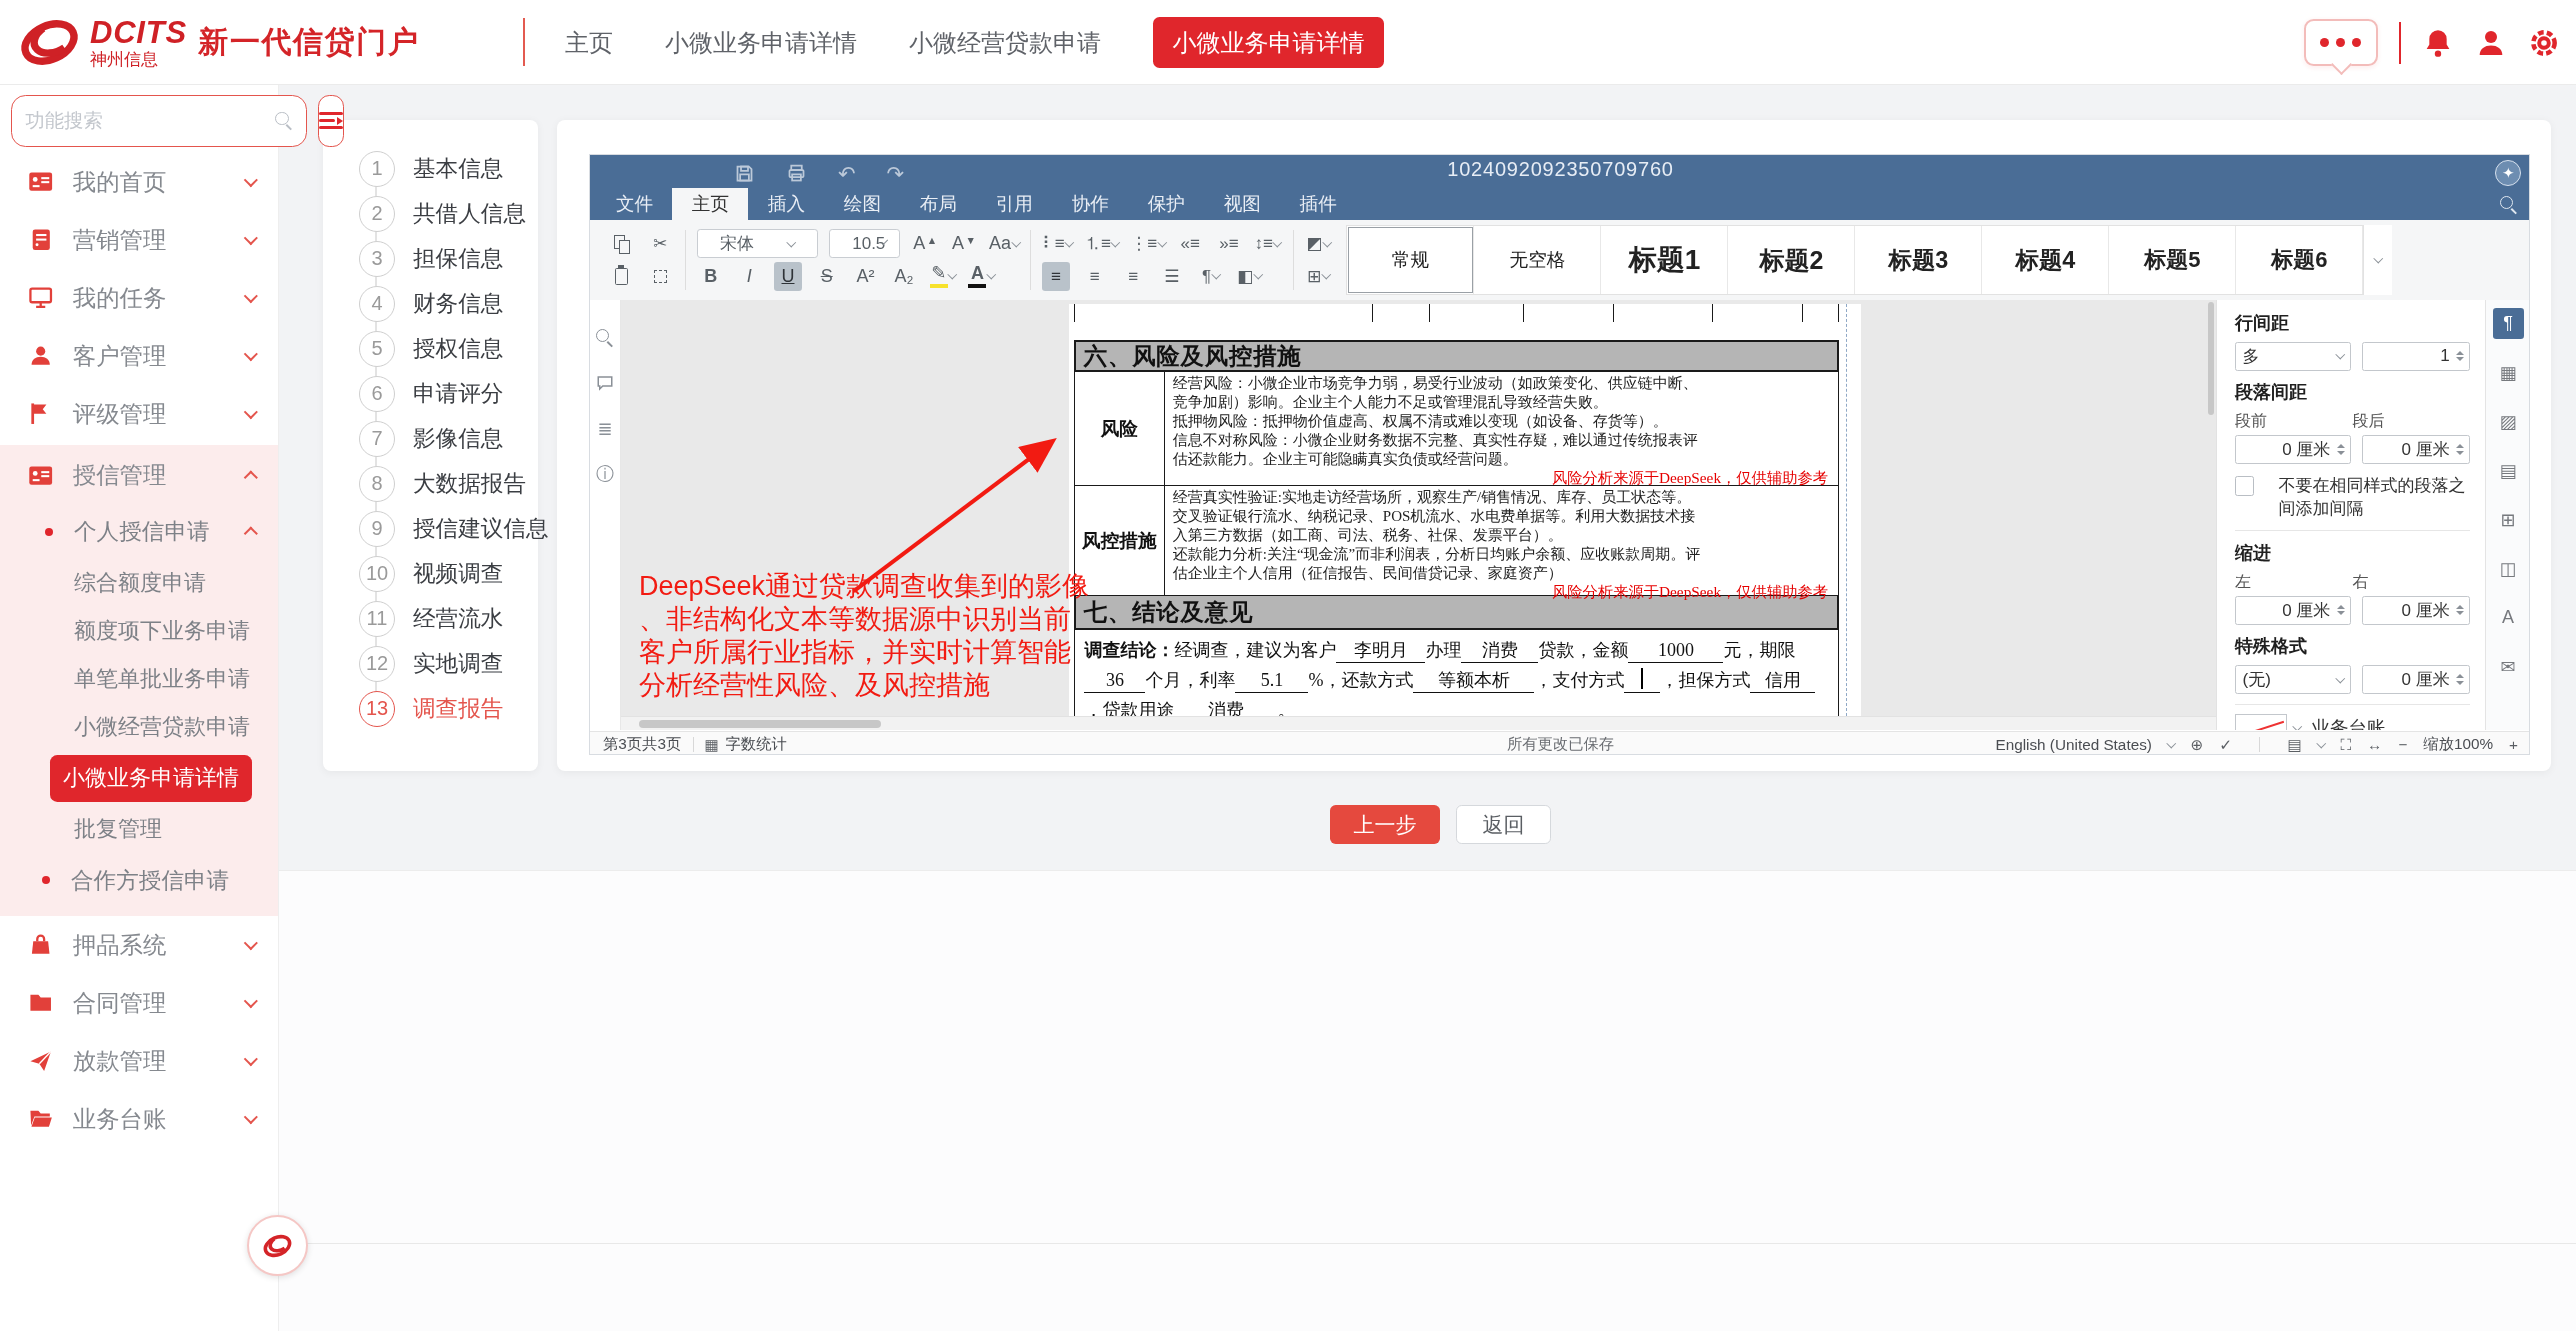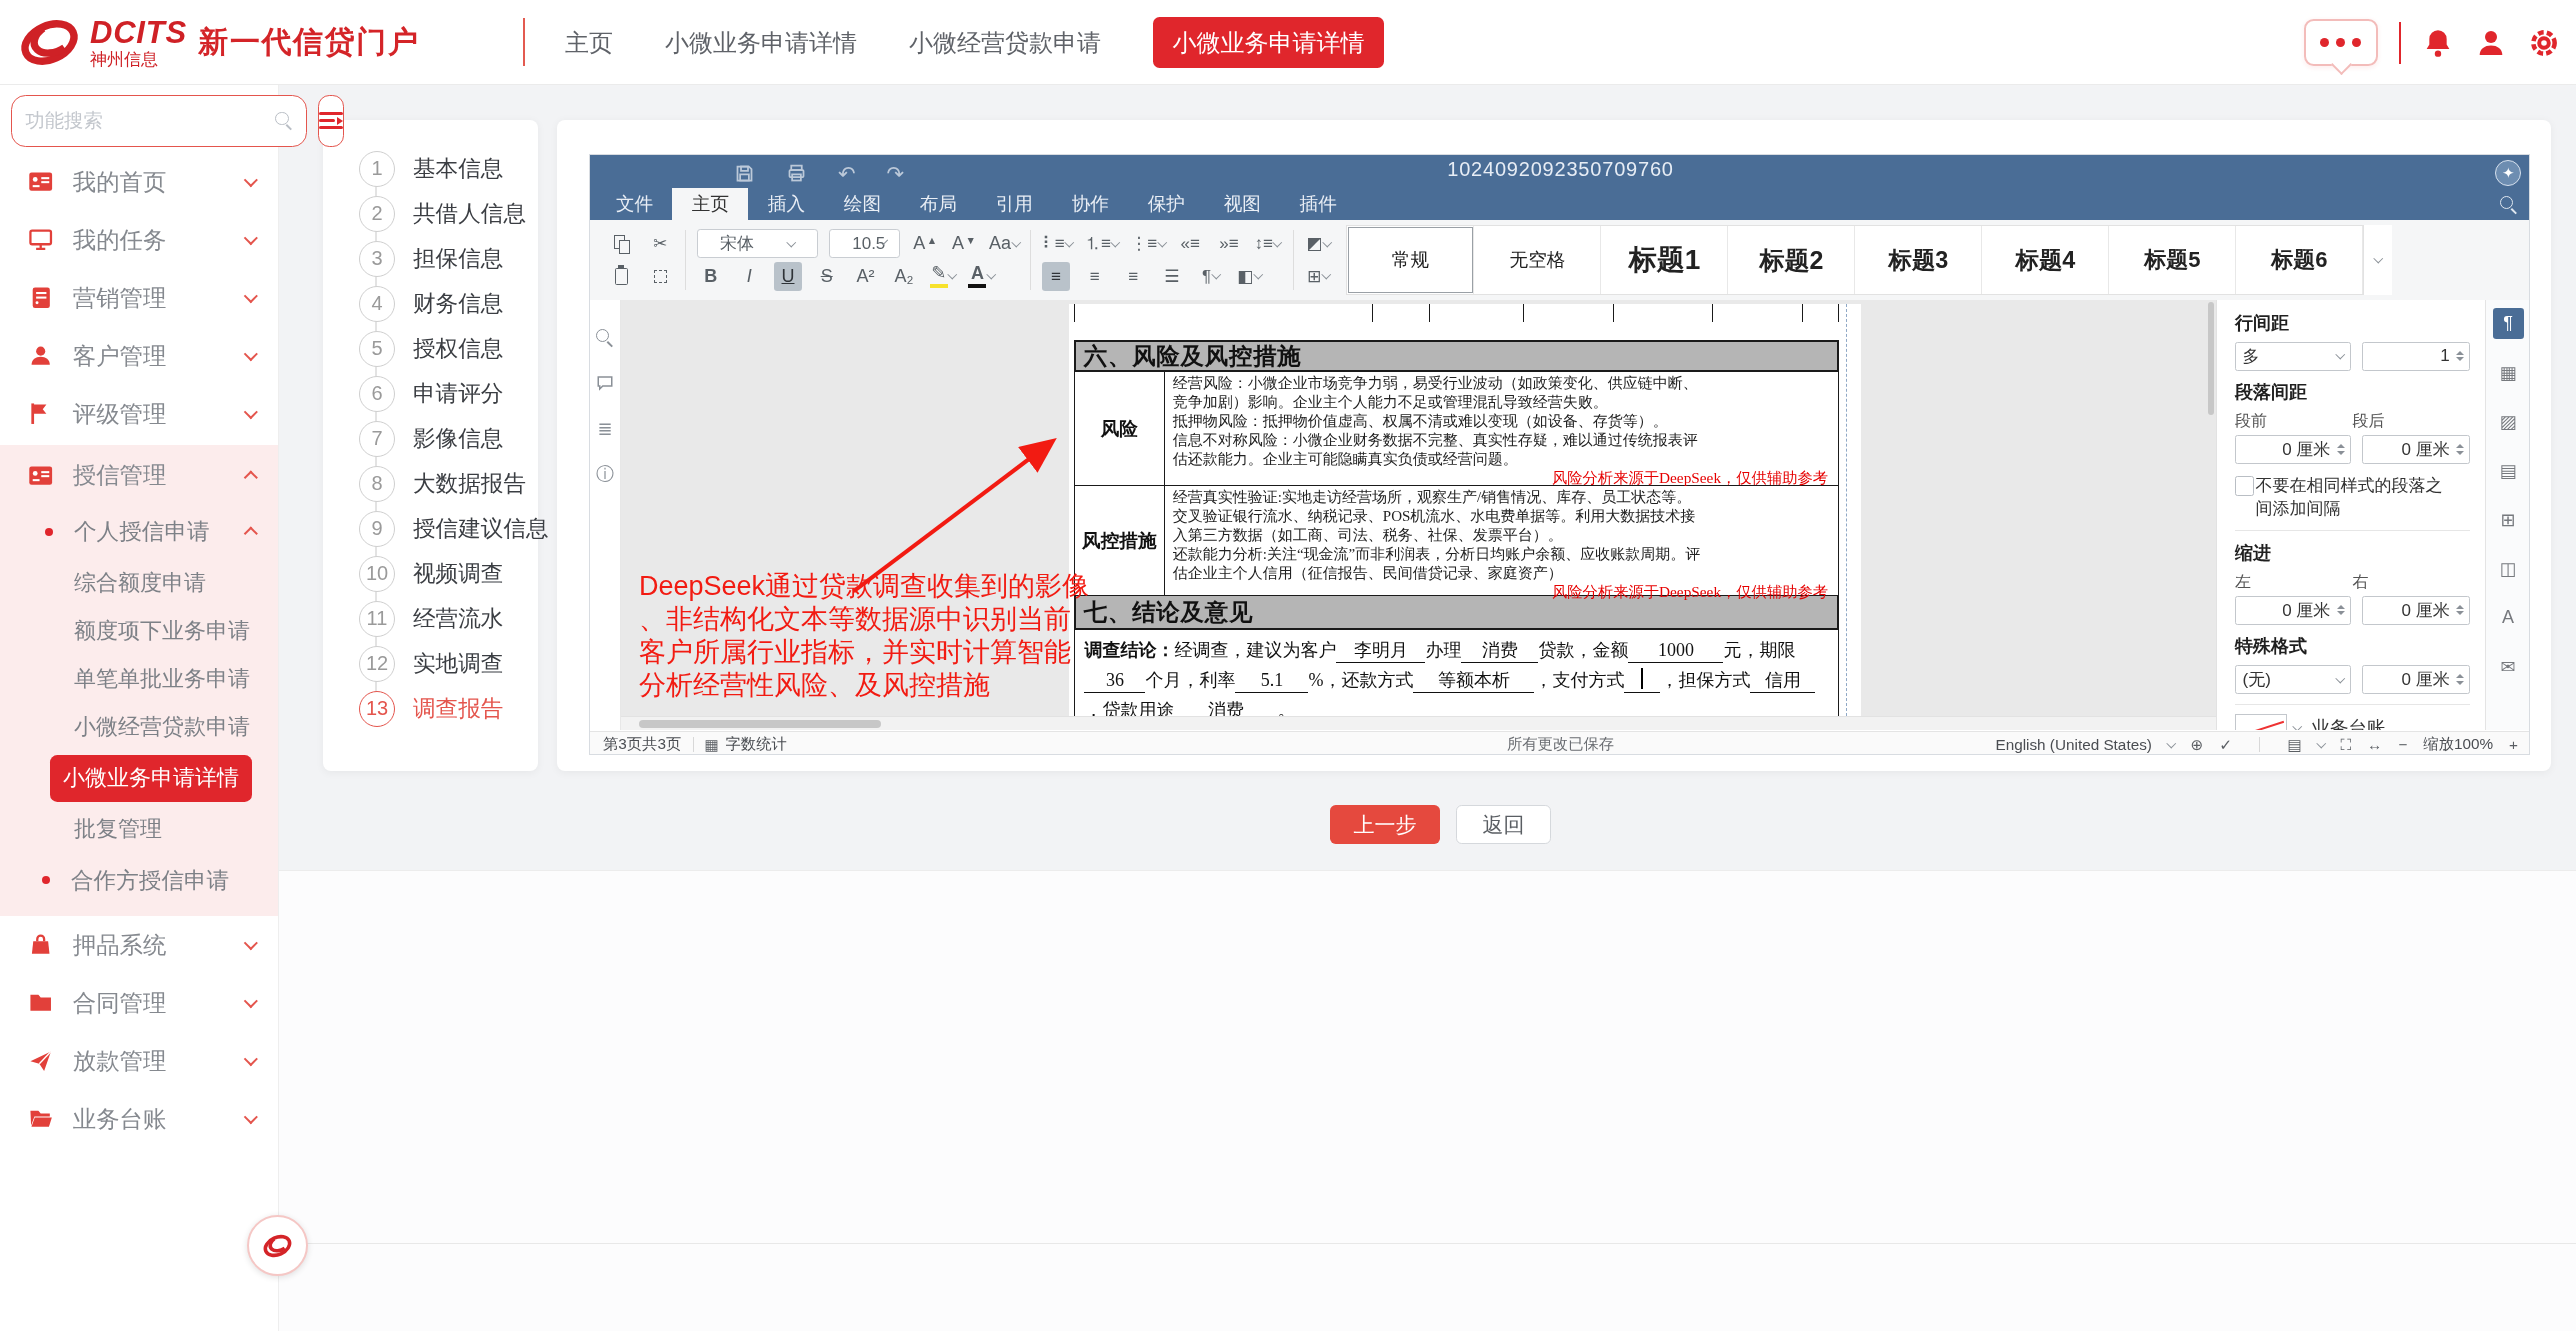--- a/index.html
+++ b/index.html
@@ -183,21 +183,21 @@
   .pn-sub{font-size:16px;color:#555;margin-bottom:3.2px;display:flex}
   .pn-sub span{width:121px}
   .pn-select{width:121px;height:29px;border:0.8px solid #c3c7cc;border-radius:2.4px;background:#fff;display:flex;
     align-items:center;justify-content:space-between;padding:0 6.5px;cursor:pointer}
   .pn-spin{width:113px;height:29px;border:0.8px solid #c3c7cc;border-radius:2.4px;background:#fff;display:flex;
     align-items:center;justify-content:flex-end;padding:0 4.8px;gap:6.5px;cursor:text}
   .spin-arrows{display:flex;flex-direction:column;gap:2.4px}
   .spin-arrows i{width:0;height:0;border-left:4px solid transparent;border-right:4px solid transparent;cursor:pointer}
   .spin-arrows i.up{border-bottom:4.8px solid #8a9097}
   .spin-arrows i.dn{border-top:4.8px solid #8a9097}
-  .pn-check{display:flex;gap:1px;margin:3.2px 0 9.7px 0;align-items:flex-start}
+  .pn-check{display:flex;gap:24px;margin:3.2px 0 9.7px 0;align-items:flex-start}
   .pn-check .box{width:19.4px;height:19.4px;border:1.2px solid #b9bec4;border-radius:2.4px;background:#fff;flex:none;margin-top:2.4px;cursor:pointer}
   .pn-check .txt{font-size:17px;line-height:23.4px;color:#333;width:202px}
   .pn-div{border-top:0.8px solid #e6e6e6;margin:8px 0 9.7px 0}
   #bg-swatch{width:52px;height:27.4px;border:0.8px solid #c3c7cc;background:#fff;position:relative;cursor:pointer}
   #bg-swatch::before{content:"";position:absolute;left:1.6px;right:1.6px;top:50%;border-top:2px solid #e33;transform:rotate(-18deg)}
 
   
   #icon-strip{position:absolute;left:1895px;top:0;width:45px;height:430px;background:#fafbfc;
     border-left:0.8px solid #e4e4e4;display:flex;flex-direction:column;align-items:center;padding-top:8px;gap:18px}
   .strip-ic{width:31px;height:31px;border-radius:3.2px;display:flex;align-items:center;justify-content:center;
@@ -284,35 +284,35 @@
             <rect x="2" y="4" width="20" height="16" rx="2"></rect>
             <circle cx="7.2" cy="10" r="2.1" fill="#fff"></circle>
             <rect x="12.5" y="8" width="7" height="1.8" fill="#fff"></rect>
             <rect x="12.5" y="11.5" width="7" height="1.8" fill="#fff"></rect>
             <rect x="5" y="15" width="6" height="1.8" fill="#fff"></rect>
           </svg></span>
         <span class="slabel">我的首页</span>
         <span class="chv"></span>
       </div>
       <div class="side-item">
-        <span class="sicon"><svg viewBox="0 0 24 24" fill="none" stroke="currentColor" stroke-width="2">
-            <rect x="3" y="4" width="18" height="12" rx="1.5"></rect>
-            <path d="M12 16v4M8 20h8"></path>
-          </svg></span>
-        <span class="slabel">我的任务</span>
-        <span class="chv"></span>
-      </div>
-      <div class="side-item">
         <span class="sicon"><svg viewBox="0 0 24 24" fill="currentColor">
             <rect x="5" y="3" width="15" height="18" rx="2"></rect>
             <rect x="8" y="7" width="9" height="1.8" fill="#fff"></rect>
             <rect x="8" y="11" width="9" height="1.8" fill="#fff"></rect>
             <circle cx="8.8" cy="16.5" r="1.3" fill="#fff"></circle>
           </svg></span>
         <span class="slabel">营销管理</span>
+        <span class="chv"></span>
+      </div>
+      <div class="side-item">
+        <span class="sicon"><svg viewBox="0 0 24 24" fill="none" stroke="currentColor" stroke-width="2">
+            <rect x="3" y="4" width="18" height="12" rx="1.5"></rect>
+            <path d="M12 16v4M8 20h8"></path>
+          </svg></span>
+        <span class="slabel">我的任务</span>
         <span class="chv"></span>
       </div>
       <div class="side-item">
         <span class="sicon"><svg viewBox="0 0 24 24" fill="currentColor">
             <circle cx="12" cy="8" r="4"></circle>
             <path d="M4 20c0-4.4 3.6-7 8-7s8 2.6 8 7z"></path>
           </svg></span>
         <span class="slabel">客户管理</span>
         <span class="chv"></span>
       </div>

